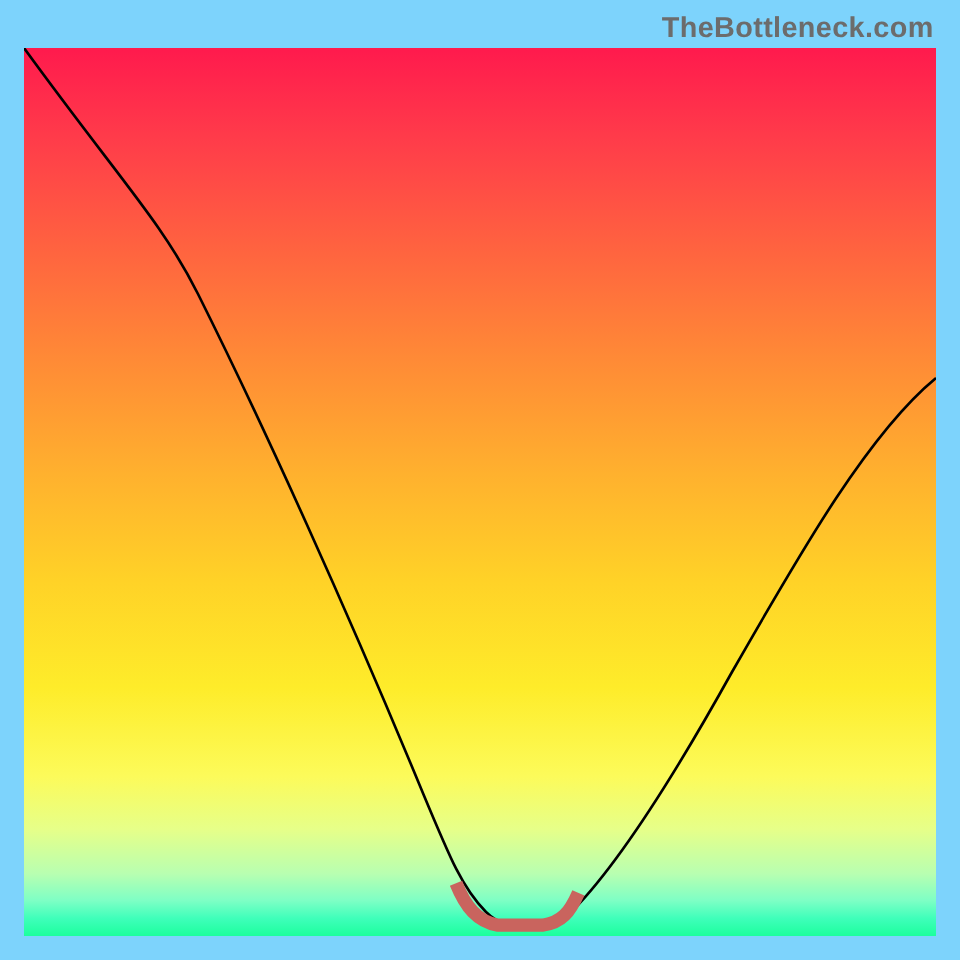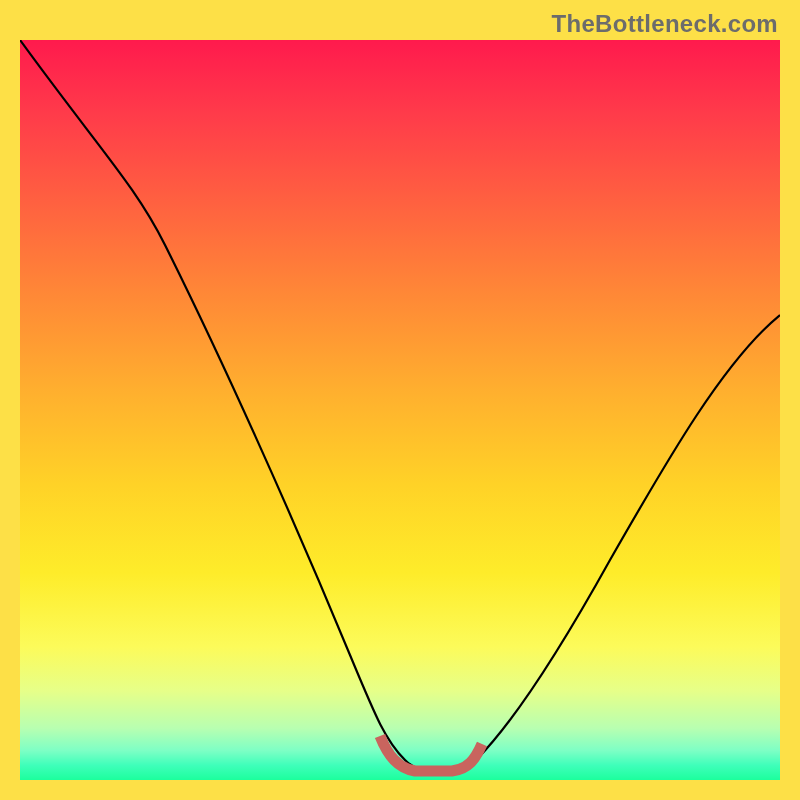--- a/index.html
+++ b/index.html
@@ -7,21 +7,21 @@
     padding: 0;
     width: 800px;
     height: 800px;
     background: #000;
     overflow: hidden;
   }
   .frame {
     position: relative;
     width: 800px;
     height: 800px;
-    background: #fde047;
+    background: #7dd3fc;
   }
   .plot-area {
     position: absolute;
     left: 20px;
     top: 40px;
     width: 760px;
     height: 740px;
     background: linear-gradient(to bottom,
       #ff1a4d 0%,
       #ff3b4a 10%,

